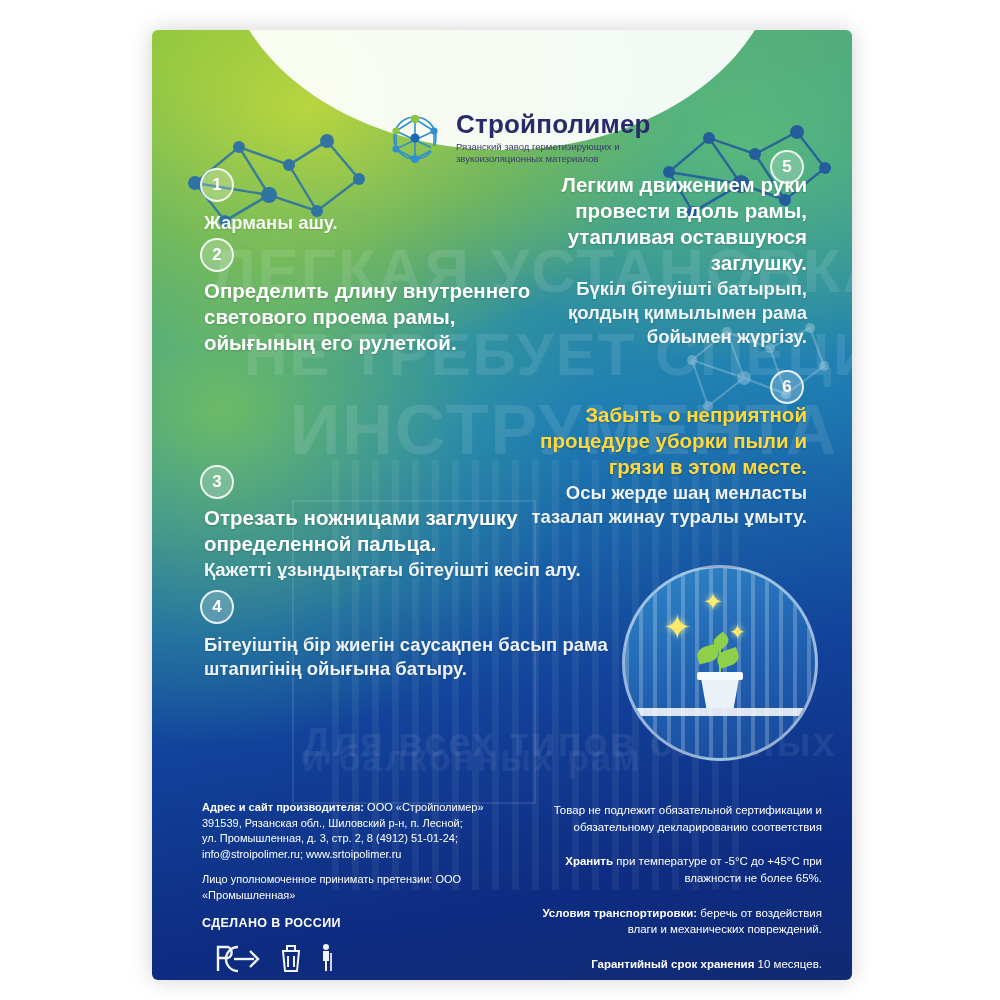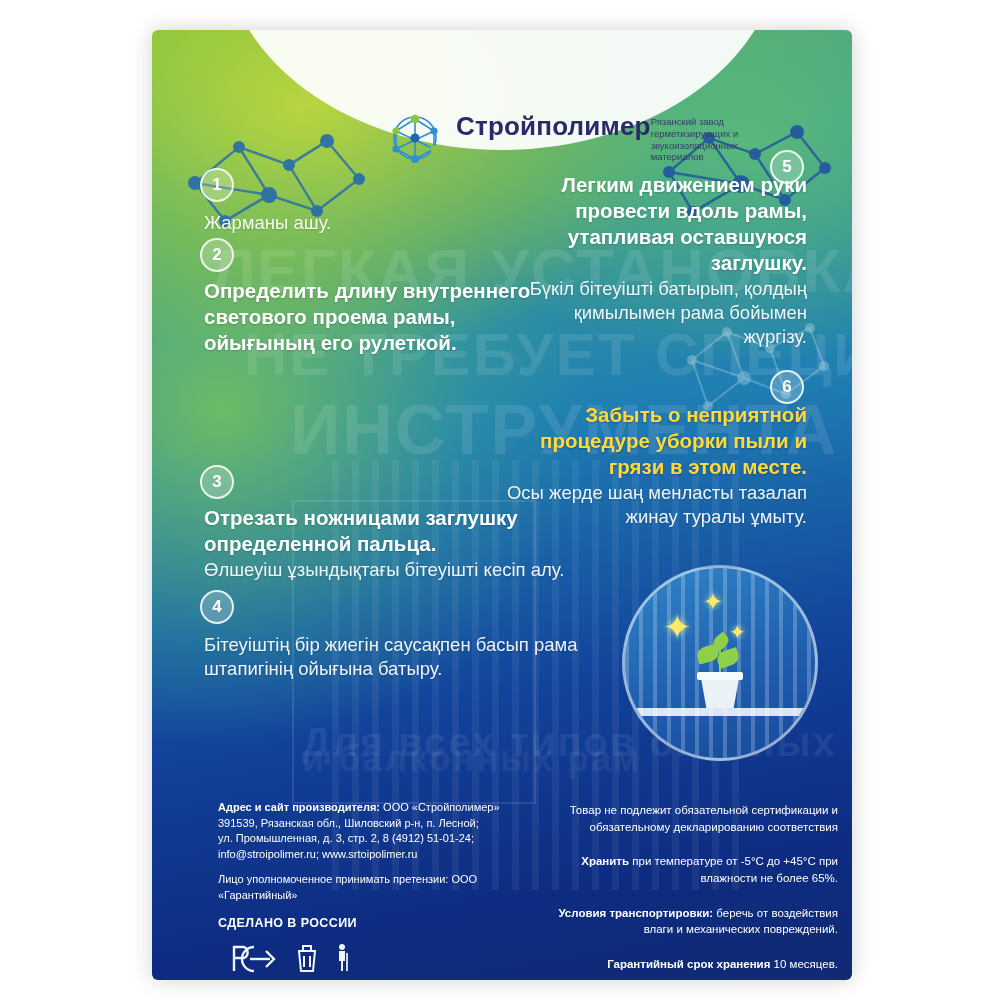--- a/index.html
+++ b/index.html
@@ -52,21 +52,21 @@
     width:560px; height:420px; border-radius:50%;
     background:rgba(255,255,255,0.93);
   }
 
   
   .logo{
     position:absolute; left:232px; top:72px; width:360px; height:72px;
     display:flex; align-items:center; gap:10px;
   }
   .logo-mark{width:62px;height:62px;flex:0 0 62px;}
-  .logo-text{display:flex;flex-direction:row;justify-content:flex-end;}
+  .logo-text{display:flex;flex-direction:column;justify-content:flex-end;}
   .logo-title{font-size:26px;font-weight:bold;color:#2a2a6a;letter-spacing:0.2px;line-height:1.05;}
   .logo-sub{font-size:9.5px;color:#3a3a6a;line-height:1.25;margin-top:3px;max-width:230px;}
 
   
   .mol{position:absolute;opacity:.85;pointer-events:none;}
   .mol-l{left:25px; top:95px;}
   .mol-r{left:505px; top:90px;}
   .mol-br{left:530px; top:290px; opacity:.5;}
 
   
@@ -79,21 +79,21 @@
     display:flex;align-items:center;justify-content:center;
     box-sizing:border-box;
   }
 
   .step-text{position:absolute;}
   .ru{
     color:#ffffff; font-weight:bold; font-size:20.5px; line-height:1.27;
     text-shadow:0 1px 2px rgba(0,0,0,0.18);
   }
   .kz{
-    color:rgba(255,255,255,0.93); font-weight:normal; font-size:18.5px; line-height:1.3;
+    color:rgba(255,255,255,0.93); font-weight:bold; font-size:18.5px; line-height:1.3;
     text-shadow:0 1px 2px rgba(0,0,0,0.15); margin-top:1px;
   }
   .ru.yellow{color:#ffd83b; text-shadow:0 1px 2px rgba(0,0,0,0.25);}
 
   .rtext{text-align:right;}
 
   
   .plant-circle{
     position:absolute; left:470px; top:535px; width:190px; height:190px;
     border-radius:50%;
@@ -108,21 +108,20 @@
   .sill{position:absolute;left:0;right:0;bottom:42px;height:8px;background:rgba(255,255,255,0.85);}
   .pot{position:absolute;left:76px;bottom:50px;width:38px;height:30px;background:#eaf2f7;clip-path:polygon(0 0,100% 0,86% 100%,14% 100%);}
   .pot-rim{position:absolute;left:72px;bottom:78px;width:46px;height:8px;background:#f5fafc;border-radius:2px;}
   .leaf{position:absolute;background:#8ed04a;border-radius:50% 0 50% 0;}
   .sparkle{position:absolute;color:#ffe96a;font-size:26px;line-height:1;text-shadow:0 0 6px rgba(255,255,140,.9);}
 
   
   .info{
     position:absolute; left:0; right:0; bottom:0; top:750px;
     color:#ffffff;
-    margin-left:16px;
   }
   .info-left{position:absolute;left:50px;top:20px;width:290px;font-size:11px;line-height:1.42;}
   .info-right{position:absolute;left:380px;top:22px;width:290px;font-size:11.5px;line-height:1.45;text-align:right;}
   .info-right p{margin:0 0 18px 0;}
   .b{font-weight:bold;}
   .madein{position:absolute;left:50px;top:136px;font-size:12.5px;font-weight:bold;letter-spacing:.4px;}
   .marks{position:absolute;left:60px;top:163px;display:flex;align-items:center;gap:14px;}
   .mark{opacity:.95;}
   .claims{position:absolute;left:50px;top:92px;width:300px;font-size:11px;line-height:1.42;}
 </style>
@@ -221,21 +220,21 @@
   </div>
 
   <div class="step-num" style="left:48px; top:208px;">2</div>
   <div class="step-text" style="left:52px; top:248px; width:330px;">
     <div class="ru">Определить длину внутреннего светового проема рамы, ойығының его рулеткой.</div>
   </div>
 
   <div class="step-num" style="left:48px; top:435px;">3</div>
   <div class="step-text" style="left:52px; top:475px; width:430px;">
     <div class="ru">Отрезать ножницами заглушку определенной пальца.</div>
-    <div class="kz">Өлшеуіш ұзындықтағы бітеуішті  кесіп алу.</div>
+    <div class="kz">Қажетті ұзындықтағы бітеуішті  кесіп алу.</div>
   </div>
 
   <div class="step-num" style="left:48px; top:560px;">4</div>
   <div class="step-text" style="left:52px; top:602px; width:420px;">
     <div class="kz">Бітеуіштің бір жиегін саусақпен басып рама штапигінің ойығына батыру.</div>
   </div>
 
   <div class="step-num" style="left:618px; top:120px;">5</div>
   <div class="step-text rtext" style="left:355px; top:142px; width:300px;">
     <div class="ru">Легким движением руки провести вдоль рамы, утапливая оставшуюся заглушку.</div>
@@ -267,21 +266,21 @@
     <div class="info-left">
       <span class="b">Адрес и сайт производителя:</span>
       <span>ООО «Стройполимер»</span>
       <div>391539, Рязанская обл., Шиловский р-н, п. Лесной;</div>
       <div>ул. Промышленная, д. 3, стр. 2,  8 (4912) 51-01-24;</div>
       <div>info@stroipolimer.ru; www.srtoipolimer.ru</div>
     </div>
 
     <div class="claims">
       <div>Лицо уполномоченное принимать претензии: ООО</div>
-      <div>«Гарантийный»</div>
+      <div>«Промышленная»</div>
     </div>
 
     <div class="madein">СДЕЛАНО В РОССИИ</div>
 
     <div class="marks">
       <svg class="mark" width="52" height="30" viewBox="0 0 52 30">
         <g fill="none" stroke="#ffffff" stroke-width="2.4">
           <path d="M6 28 L6 4 L16 4 A6 6 0 0 1 16 15 L6 15"></path>
           <path d="M26 4 A12 12 0 1 0 26 28"></path>
           <path d="M22 16 L42 16"></path>

